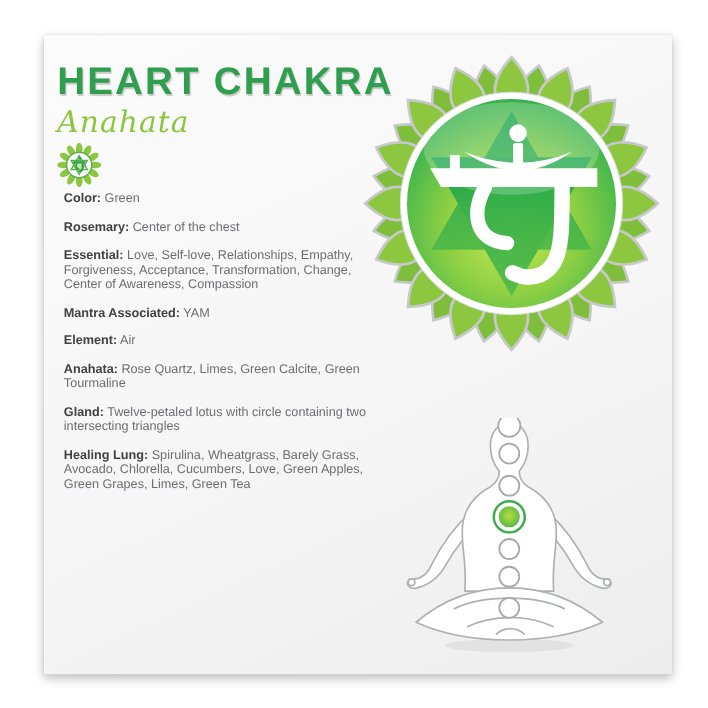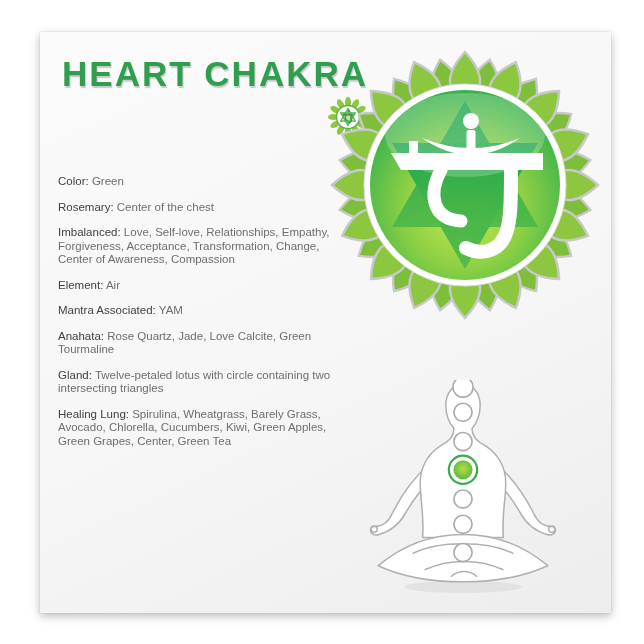--- a/index.html
+++ b/index.html
@@ -1,41 +1,42 @@
 <!DOCTYPE html>
 <html><head>
 <meta charset="utf-8">
 <style>
   html,body{margin:0;padding:0;width:644px;height:644px;background:#ffffff;overflow:hidden;
             font-family:"Liberation Sans", sans-serif;}
   .photo{position:absolute;left:40px;top:32px;width:571px;height:581px;
          background:linear-gradient(155deg,#fbfbfc 0%,#f6f6f7 55%,#ededee 100%);
          box-shadow:0 3px 9px rgba(0,0,0,.28), 0 0 1px rgba(0,0,0,.2);}
   
-  .header{position:absolute;left:12px;top:22px;width:316px;text-align:right;}
+  .header{position:absolute;left:12px;top:22px;width:316px;text-align:left;}
   .title{font-size:35px;font-weight:bold;letter-spacing:2px;color:#2f9e4e;margin:0;
          text-shadow:1px 2px 1px rgba(110,110,110,.35);white-space:nowrap;}
   .subtitle{font-family:"DejaVu Serif", serif;font-style:italic;font-size:27px;color:#8cc63f;
             margin:2px 0 0 0;letter-spacing:1px;}
   .mini-icon{margin-top:3px;}
   
   .details{position:absolute;left:18px;top:143px;width:298px;}
   .detail{margin:0 0 12px 0;font-size:11.5px;line-height:13.5px;color:#6d6e71;}
-  .lbl{font-weight:normal;color:#414042;text-align:right;}
+  .lbl{font-weight:bold;color:#414042;text-align:right;}
   
   .mandala{position:absolute;left:279px;top:7px;width:292px;height:292px;}
   .meditator{position:absolute;left:314px;top:348px;width:222px;height:218px;}
 </style>
 </head>
 <body>
 
 <div class="photo">
 
   <div class="header">
     <h1 class="title">HEART CHAKRA</h1>
+    <div class="subtitle">Anahata</div>
     <div class="mini-icon">
       <svg width="40" height="40" viewBox="-20 -20 40 40">
         <g fill="#8dc63f">
           <g id="mp">
               <ellipse cx="0" cy="-14.5" rx="3" ry="5.6"></ellipse>
             </g>
           <use href="#mp" transform="rotate(30)"></use>
             <use href="#mp" transform="rotate(60)"></use>
           <use href="#mp" transform="rotate(90)"></use>
             <use href="#mp" transform="rotate(120)"></use>
@@ -54,26 +55,26 @@
         <path d="M3,-1.4 L3,3.4 Q3,5.8 0,5.6" fill="none" stroke="#2f9e4e" stroke-width="1.6" stroke-linecap="round"></path>
         <path d="M-2.4,-1.4 Q-3.6,2.6 -0.6,3.6" fill="none" stroke="#2f9e4e" stroke-width="1.5" stroke-linecap="round"></path>
         <circle cx="0.6" cy="-6" r="1.3" fill="#2f9e4e"></circle>
       </svg>
     </div>
   </div>
 
   <div class="details">
     <p class="detail"><span class="lbl">Color:</span> <span>Green</span></p>
     <p class="detail"><span class="lbl">Rosemary:</span> <span>Center of the chest</span></p>
-    <p class="detail"><span class="lbl">Imbalanced:</span> <span>Love, Self-love, Relationships, Empathy, Forgiveness, Acceptance, Transformation, Change, Center of Awareness, Compassion</span></p>
+    <p class="detail"><span class="lbl">Essential:</span> <span>Love, Self-love, Relationships, Empathy, Forgiveness, Acceptance, Transformation, Change, Center of Awareness, Compassion</span></p>
+    <p class="detail"><span class="lbl">Mantra Associated:</span> <span>YAM</span></p>
     <p class="detail"><span class="lbl">Element:</span> <span>Air</span></p>
-    <p class="detail"><span class="lbl">Mantra Associated:</span> <span>YAM</span></p>
-    <p class="detail"><span class="lbl">Anahata:</span> <span>Rose Quartz, Jade, Love Calcite, Green Tourmaline</span></p>
+    <p class="detail"><span class="lbl">Anahata:</span> <span>Rose Quartz, Limes, Green Calcite, Green Tourmaline</span></p>
     <p class="detail"><span class="lbl">Gland:</span> <span>Twelve-petaled lotus with circle containing two intersecting triangles</span></p>
-    <p class="detail"><span class="lbl">Healing Lung:</span> <span>Spirulina, Wheatgrass, Barely Grass, Avocado, Chlorella, Cucumbers, Kiwi, Green Apples, Green Grapes, Center, Green Tea</span></p>
+    <p class="detail"><span class="lbl">Healing Lung:</span> <span>Spirulina, Wheatgrass, Barely Grass, Avocado, Chlorella, Cucumbers, Love, Green Apples, Green Grapes, Limes, Green Tea</span></p>
   </div>
 
   <div class="mandala">
     <svg width="292" height="292" viewBox="-146 -146 292 292">
       <defs>
         <radialGradient id="sphereGrad" cx="50%" cy="62%" r="72%">
           <stop offset="0%" stop-color="#cdea52"></stop>
           <stop offset="45%" stop-color="#8ccf44"></stop>
           <stop offset="80%" stop-color="#3fb54d"></stop>
           <stop offset="100%" stop-color="#27a24b"></stop>

